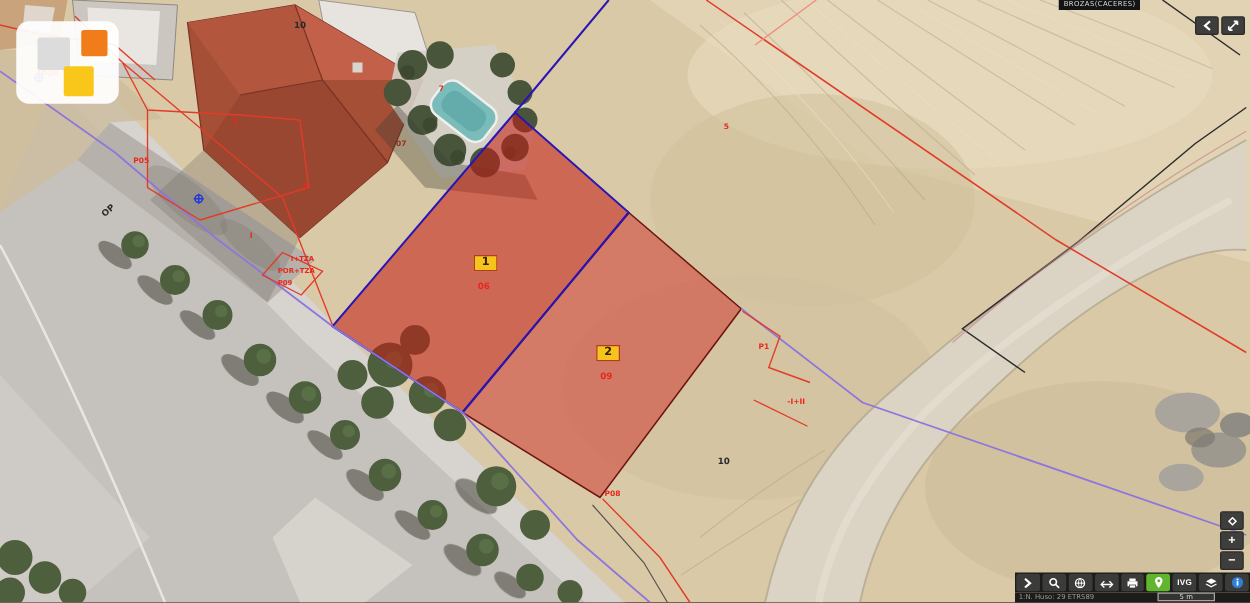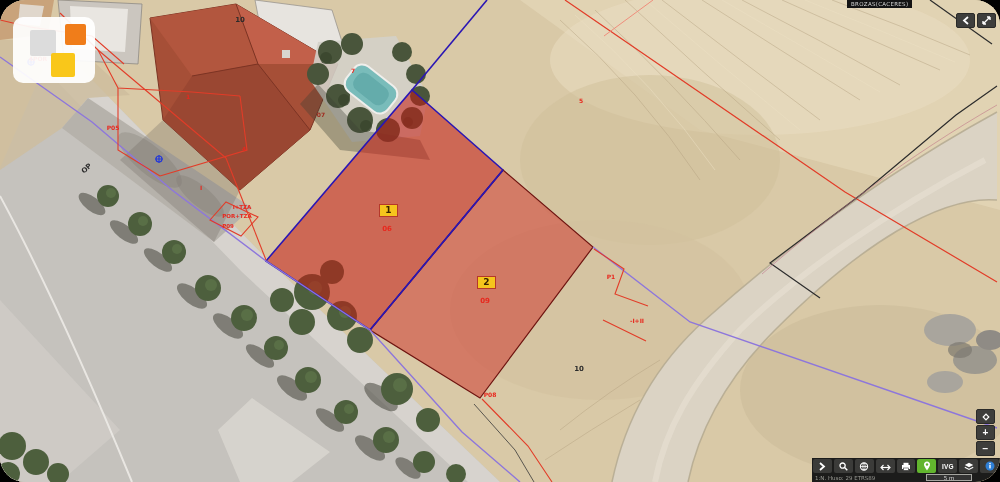--- a/index.html
+++ b/index.html
@@ -1,18 +1,18 @@
 <!DOCTYPE html>
 <html><head>
 <meta charset="utf-8">
 <style>
   html,body{margin:0;padding:0;background:#000;}
   *{box-sizing:border-box;}
   .stage{position:relative;width:1000px;height:482px;overflow:hidden;
-         font-family:"DejaVu Sans",sans-serif;background:#d9c9a7;border-radius:25px;}
+         font-family:"DejaVu Sans",sans-serif;background:#d9c9a7;}
   .stage svg.map{position:absolute;left:0;top:0;}
 
   
   .muni{position:absolute;left:847px;top:0;background:#141414;color:#d6d6d6;
         font-size:5.5px;letter-spacing:.3px;padding:1px 4px;white-space:nowrap;}
 
   
   .sqbtn{position:absolute;width:19px;height:15px;background:#3e3e3c;border:1px solid #2a2a28;
          border-radius:2px;display:flex;align-items:center;justify-content:center;
          color:#fff;padding:0;cursor:pointer;}

